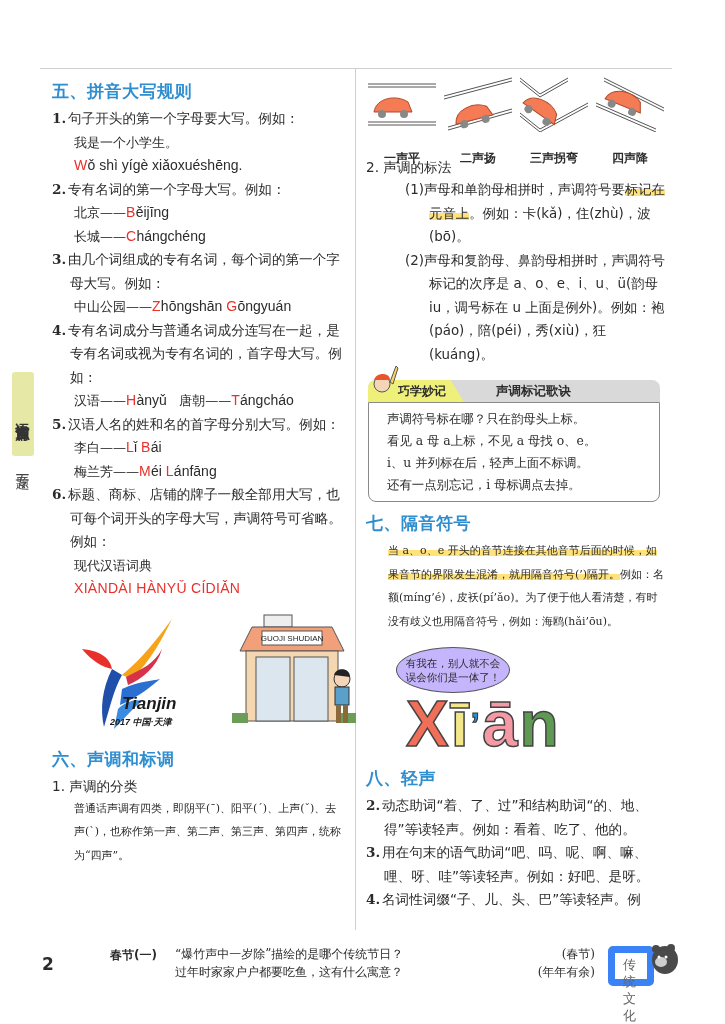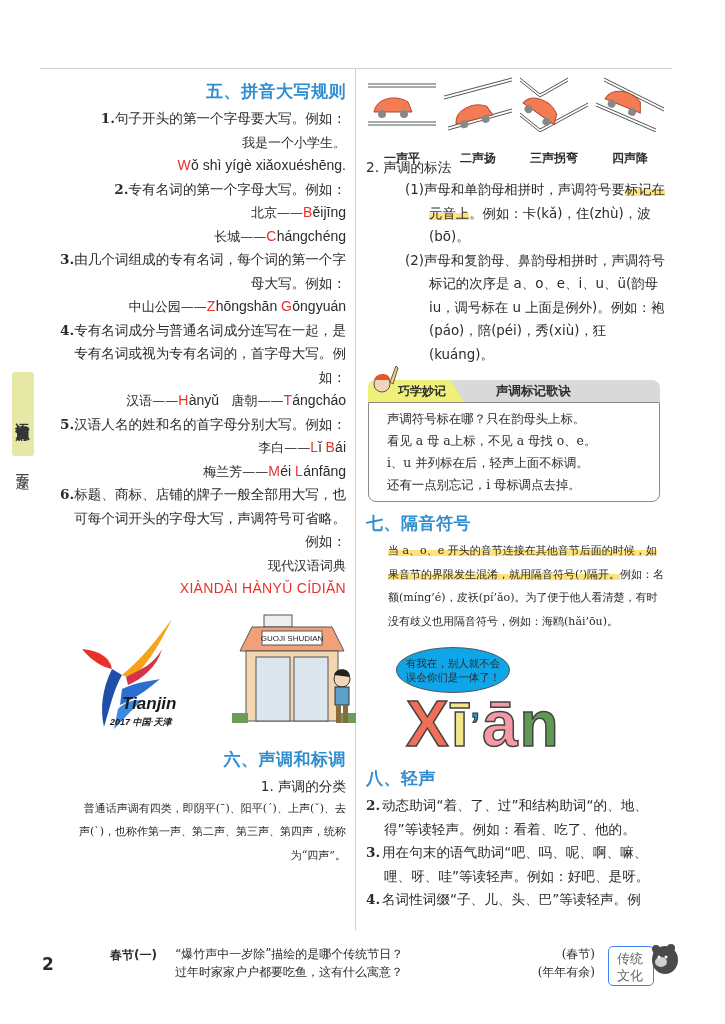--- a/index.html
+++ b/index.html
@@ -3,21 +3,21 @@
 <meta charset="utf-8">
 <style>
   html, body { margin: 0; padding: 0; }
   body {
     width: 725px; height: 1024px; background: #ffffff; position: relative; overflow: hidden;
     font-family: "DejaVu Sans", "Liberation Sans", sans-serif; color: #2b2b2b;
   }
   .page-rule-top { position: absolute; left: 40px; top: 68px; width: 632px; height: 1px; background: #cfcfcf; }
   .divider { position: absolute; left: 355px; top: 68px; width: 1px; height: 862px; background: #cfcfcf; }
   .col { position: absolute; top: 76px; }
-  .col-left { left: 52px; width: 294px; text-align: right; }
+  .col-left { left: 52px; width: 294px; }
   .col-right { left: 366px; width: 300px; }
   .sec-title { color: #2f8ed0; font-size: 17px; font-weight: bold; margin: 4px 0 4px 0; letter-spacing: 0.5px; }
   .item { font-size: 13.6px; line-height: 23.5px; }
   .item .num { font-weight: bold; font-family: "DejaVu Serif", serif; display: inline-block; width: 16px; margin-left: -18px; }
   .item-body { padding-left: 18px; }
   .ex { font-size: 13px; line-height: 23.5px; padding-left: 22px; font-family: "DejaVu Serif", serif; }
   .py { font-family: "Liberation Sans", sans-serif; font-size: 14px; }
   .red-py { color: #e8312b; font-family: "Liberation Sans", sans-serif; font-size: 14px; letter-spacing: 0.3px; }
   .sub-title { font-size: 13.6px; font-weight: normal; margin-top: 2px; line-height: 22px; }
   .para { font-size: 11px; line-height: 23.5px; padding-left: 22px; font-family: "DejaVu Serif", serif; }
@@ -33,34 +33,34 @@
   .car-cell svg { display: block; margin: 0 auto; }
   .car-label { font-size: 12px; font-weight: bold; margin-top: 18px; }
   
   .tipbox { position: relative; margin: 14px 0 10px 2px; width: 292px; }
   .tip-head { height: 22px; background: #d9d9d9; border-radius: 8px 8px 0 0; position: relative; }
   .tip-head-left { position: absolute; left: 0; top: 0; height: 22px; width: 96px; background: #eef07a; border-radius: 8px 0 0 0; clip-path: polygon(0 0, 86% 0, 100% 100%, 0 100%); }
   .tip-tag { position: absolute; left: 30px; top: 3px; font-size: 12px; font-weight: bold; }
   .tip-title { position: absolute; left: 128px; top: 3px; font-size: 12.5px; font-weight: bold; }
   .tip-body { border: 1px solid #8a8a8a; border-radius: 0 0 8px 8px; padding: 5px 10px 5px 18px; font-family: "DejaVu Serif", serif; font-size: 12.4px; line-height: 22px; }
   .bubble-area { position: relative; height: 118px; margin: 10px 0 6px 0; }
-  .bubble { position: absolute; left: 30px; top: 4px; width: 96px; border: 1.5px solid #555; border-radius: 50%; padding: 8px 8px; font-size: 10.5px; line-height: 14px; text-align: center; background: #0ea5e9; }
+  .bubble { position: absolute; left: 30px; top: 4px; width: 96px; border: 1.5px solid #555; border-radius: 50%; padding: 8px 8px; font-size: 10.5px; line-height: 14px; text-align: center; background: #c4b5fd; }
   .xian { position: absolute; left: 40px; top: 46px; font-family: "Liberation Sans", sans-serif; font-weight: bold; font-size: 64px; letter-spacing: 2px; line-height: 70px; }
   .xian .x { color: #f06f58; -webkit-text-stroke: 1.5px #444; }
   .xian .i { color: #f2e78a; -webkit-text-stroke: 1.5px #444; }
   .xian .ap { color: #2d8fd6; font-size: 34px; vertical-align: top; -webkit-text-stroke: 1px #333; }
   .xian .a { color: #f59aa5; -webkit-text-stroke: 1.5px #444; }
   .xian .n { color: #5f9a52; -webkit-text-stroke: 1.5px #444; }
   
   .footer { position: absolute; left: 0; top: 940px; width: 725px; height: 60px; }
   .pg-num { position: absolute; left: 42px; top: 14px; font-size: 17px; font-weight: bold; }
   .f-tag { position: absolute; left: 110px; top: 7px; font-size: 12px; font-weight: bold; }
   .f-q { position: absolute; left: 175px; font-size: 12px; font-family: "DejaVu Serif", serif; }
   .f-a { position: absolute; font-size: 12px; font-family: "DejaVu Serif", serif; text-align: center; right: 130px; }
-  .badge { position: absolute; left: 608px; top: 6px; width: 46px; height: 40px; border: 1px solid #3b82f6; border-radius: 5px; font-size: 13px; color: #666; line-height: 17px; padding: 3px 0 13px 8px; box-sizing: border-box; }
+  .badge { position: absolute; left: 608px; top: 6px; width: 46px; height: 40px; border: 7px solid #3b82f6; border-radius: 5px; font-size: 13px; color: #666; line-height: 17px; padding: 3px 0 13px 8px; box-sizing: border-box; }
   .mascot { position: absolute; left: 647px; top: 2px; width: 34px; height: 34px; }
 </style>
 </head>
 <body>
 
 <div class="page-rule-top"></div>
 <div class="divider"></div>
 
 <div class="side-tab">语言知识篇</div>
 <div class="side-sub">专题一</div>

